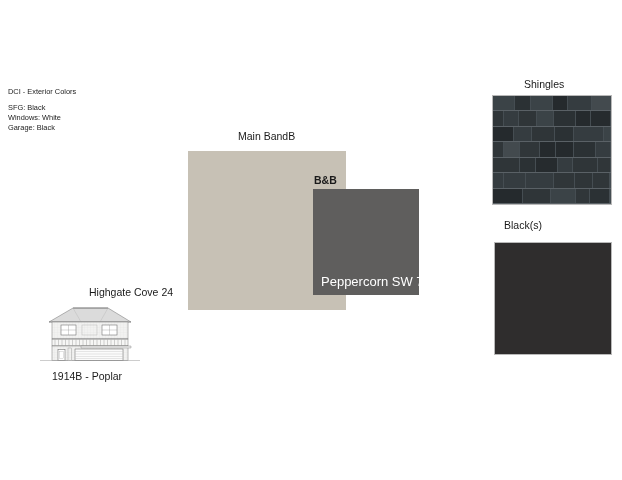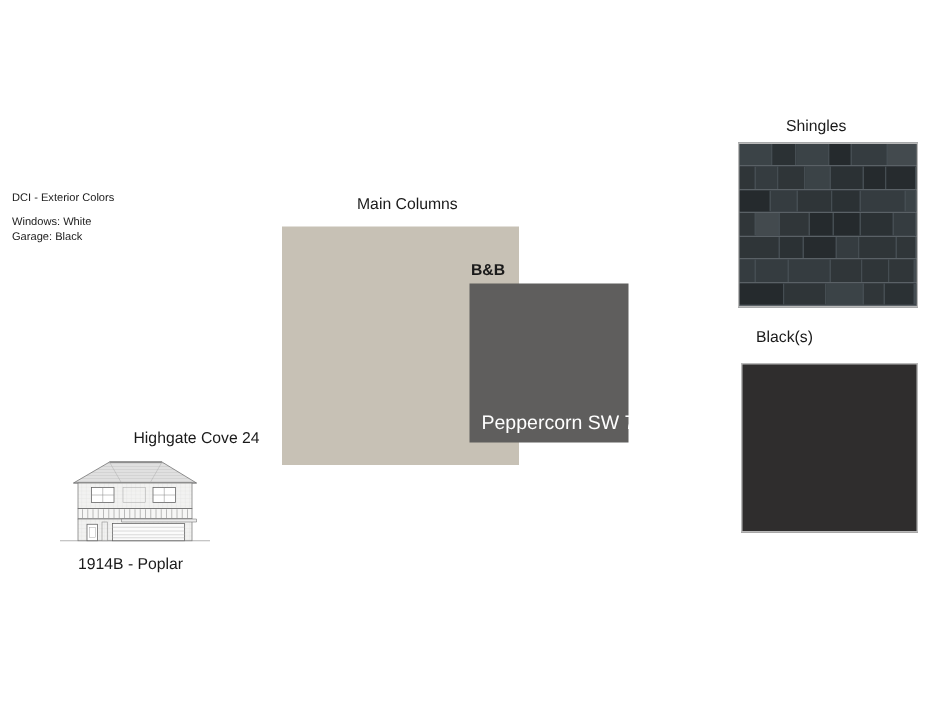--- a/index.html
+++ b/index.html
@@ -24,21 +24,20 @@
     left: 8px;
     top: 86px;
     width: 200px;
   }
   #spec-title {
     font-size: 7.4px;
     line-height: 11px;
     color: #1a1a1a;
     margin-bottom: 6px;
     white-space: nowrap;
-    margin-top: 40px;
   }
   .spec-line {
     font-size: 7.4px;
     line-height: 10.2px;
     color: #1a1a1a;
     white-space: nowrap;
   }
 
   
   .swatch-label {
@@ -132,25 +131,26 @@
     top: 302px;
     width: 104px;
     height: 62px;
   }
 </style>
 </head>
 <body>
 
 <div class="abs" id="spec-block">
   <div id="spec-title">DCI - Exterior Colors</div>
+  <div class="spec-line">SFG: Black</div>
   <div class="spec-line">Windows: White</div>
   <div class="spec-line">Garage: Black</div>
 </div>
 
-<div class="abs swatch-label" id="main-stucco-label">Main Columns</div>
+<div class="abs swatch-label" id="main-stucco-label">Main BandB</div>
 <div class="abs" id="main-stucco-swatch"></div>
 
 <div class="abs swatch-label" id="bb-label">B&amp;B</div>
 <div class="abs" id="bb-swatch">
   <div id="bb-swatch-caption">Peppercorn SW 7674</div>
 </div>
 
 <div class="abs swatch-label" id="shingles-label">Shingles</div>
 <div class="abs" id="shingles-swatch" style="background-color: rgb(48, 54, 58);">
     <div class="shingle-row" style="height: 15.4286px;">

